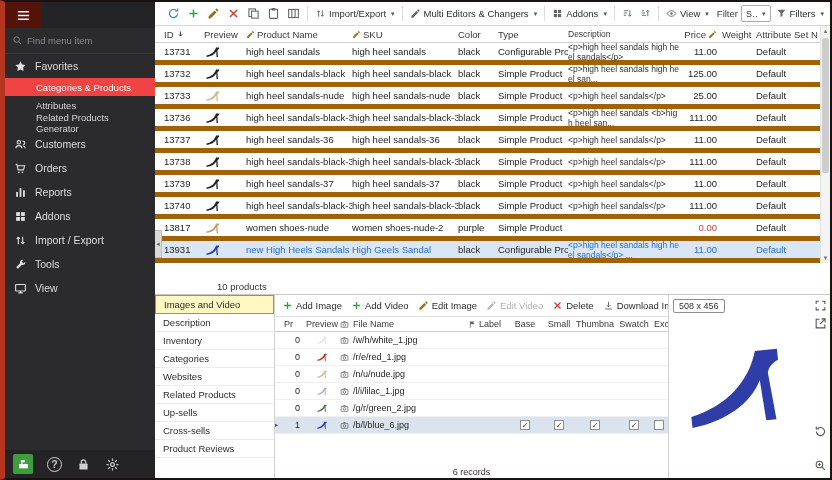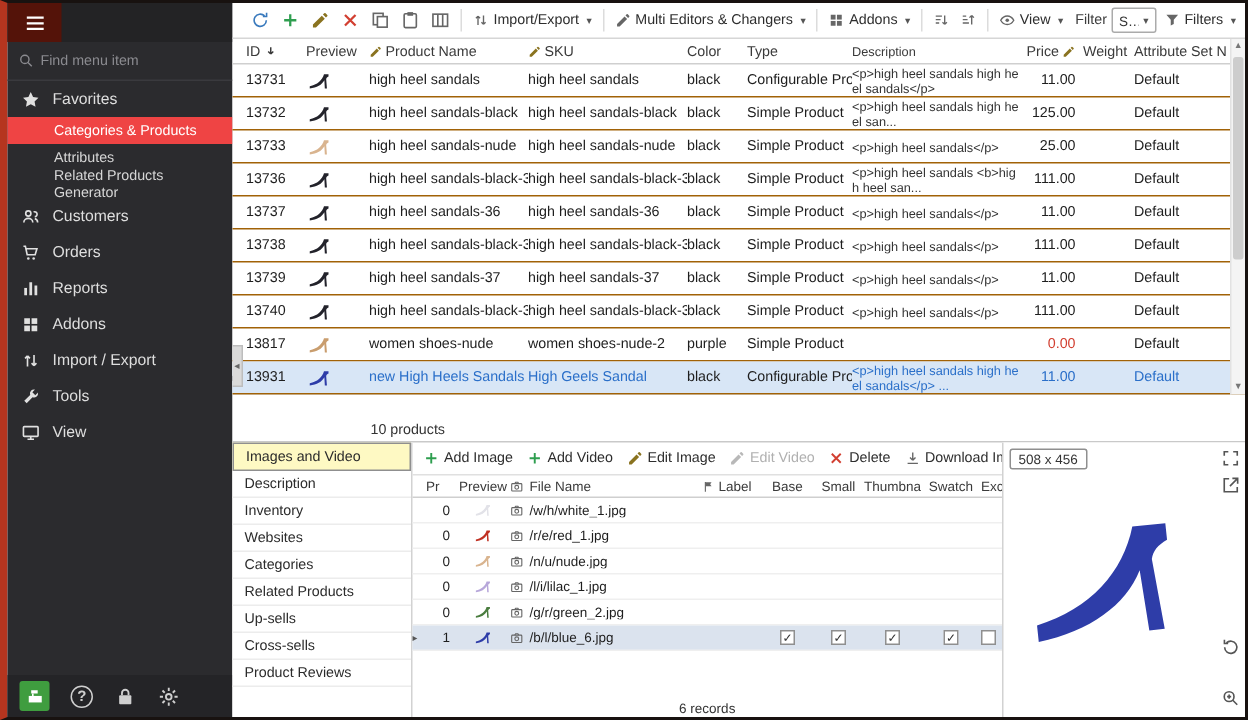--- a/index.html
+++ b/index.html
@@ -40,21 +40,21 @@
   .t-label { color:#3c3c3c; margin-left:3px; }
   .select { display:flex; align-items:center; justify-content:space-between; width:142px; height:17px; border:1px solid #ababab; border-radius:2px; padding:0 4px; font-size:9px; color:#333; background:#fff; cursor:pointer; overflow:hidden; }
   .select::after { content:"▾"; font-size:7px; color:#555; margin-left:3px; }
   .select span { overflow:hidden; text-overflow:ellipsis; white-space:nowrap; }
   .filters-btn { margin-left:auto; }
 
   
   .pgrid { flex:none; position:relative; }
   .phead, .prow { display:flex; align-items:center; padding-right:12px; }
   .phead { height:17px; border-bottom:1px solid #cfcfcf; color:#3a3a3a; font-size:9.5px; }
-  .prow { height:22px; border-bottom:1px solid #a16207; font-size:9.5px; cursor:pointer; }
+  .prow { height:22px; border-bottom:5px solid #a16207; font-size:9.5px; cursor:pointer; }
   .prow.sel { background:#d8e6f6; }
   .prow.sel .blue { color:#2a6fc9; }
   .c-exp { width:9px; flex:none; font-size:7px; color:#555; }
   .prow.sel .c-exp::after { content:"▸"; }
   .c-id { width:40px; flex:none; }
   .c-prev { width:42px; flex:none; display:flex; align-items:center; }
   .c-name { width:106px; flex:none; overflow:hidden; white-space:nowrap; }
   .c-sku { width:106px; flex:none; overflow:hidden; white-space:nowrap; }
   .c-color { width:40px; flex:none; }
   .c-type { width:70px; flex:none; overflow:hidden; white-space:nowrap; }
@@ -65,21 +65,21 @@
   .hcell { display:flex; align-items:center; gap:2px; cursor:pointer; color:#3a3a3a; }
   .price-red { color:#d23f31; }
   .shoe { width:19px; height:16px; }
 
   .vscroll { position:absolute; right:0; top:0; bottom:0; width:10px; background:#f4f4f4; border-left:1px solid #e2e2e2; display:flex; flex-direction:column; }
   .varrow { height:10px; flex:none; font-size:6px; color:#777; display:flex; align-items:center; justify-content:center; cursor:pointer; }
   .vtrack { flex:1; position:relative; }
   .vthumb { position:absolute; left:1px; right:1px; top:2px; height:62%; background:#cdcdcd; border-radius:2px; cursor:pointer; }
 
   .grid-spacer { flex:1; }
-  .pfooter { height:15px; flex:none; font-size:9.5px; color:#333; padding-left:92px; display:flex; align-items:center; }
+  .pfooter { height:15px; flex:none; font-size:9.5px; color:#333; padding-left:62px; display:flex; align-items:center; }
 
   
   .bottom { height:184px; flex:none; display:flex; border-top:1px solid #c9c9c9; }
   .tabs { width:120px; flex:none; border-right:1px solid #d2d2d2; display:flex; flex-direction:column; background:#fff; }
   .tab { height:18px; flex:none; display:flex; align-items:center; padding:0 8px; font-size:9.5px; color:#2b2b2b; border-bottom:1px solid #ececec; cursor:pointer; }
   .tab.active { border:1px solid #8f8f8f; background:#fef9c3; height:19px; }
 
   .img-section { flex:1; min-width:0; display:flex; flex-direction:column; }
   .img-toolbar { height:22px; flex:none; display:flex; align-items:center; gap:7px; padding:0 6px; font-size:9.5px; color:#2d2d2d; border-bottom:1px solid #e0e0e0; overflow:hidden; white-space:nowrap; }
   .img-toolbar .tbtn { padding:2px 1px; }
@@ -678,24 +678,24 @@
         <div class="tab active">
             <span>Images and Video</span>
           </div>
         <div class="tab">
             <span>Description</span>
           </div>
         <div class="tab">
             <span>Inventory</span>
           </div>
         <div class="tab">
+            <span>Categories</span>
+          </div>
+        <div class="tab">
             <span>Websites</span>
-          </div>
-        <div class="tab">
-            <span>Categories</span>
           </div>
         <div class="tab">
             <span>Related Products</span>
           </div>
         <div class="tab">
             <span>Up-sells</span>
           </div>
         <div class="tab">
             <span>Cross-sells</span>
           </div>

